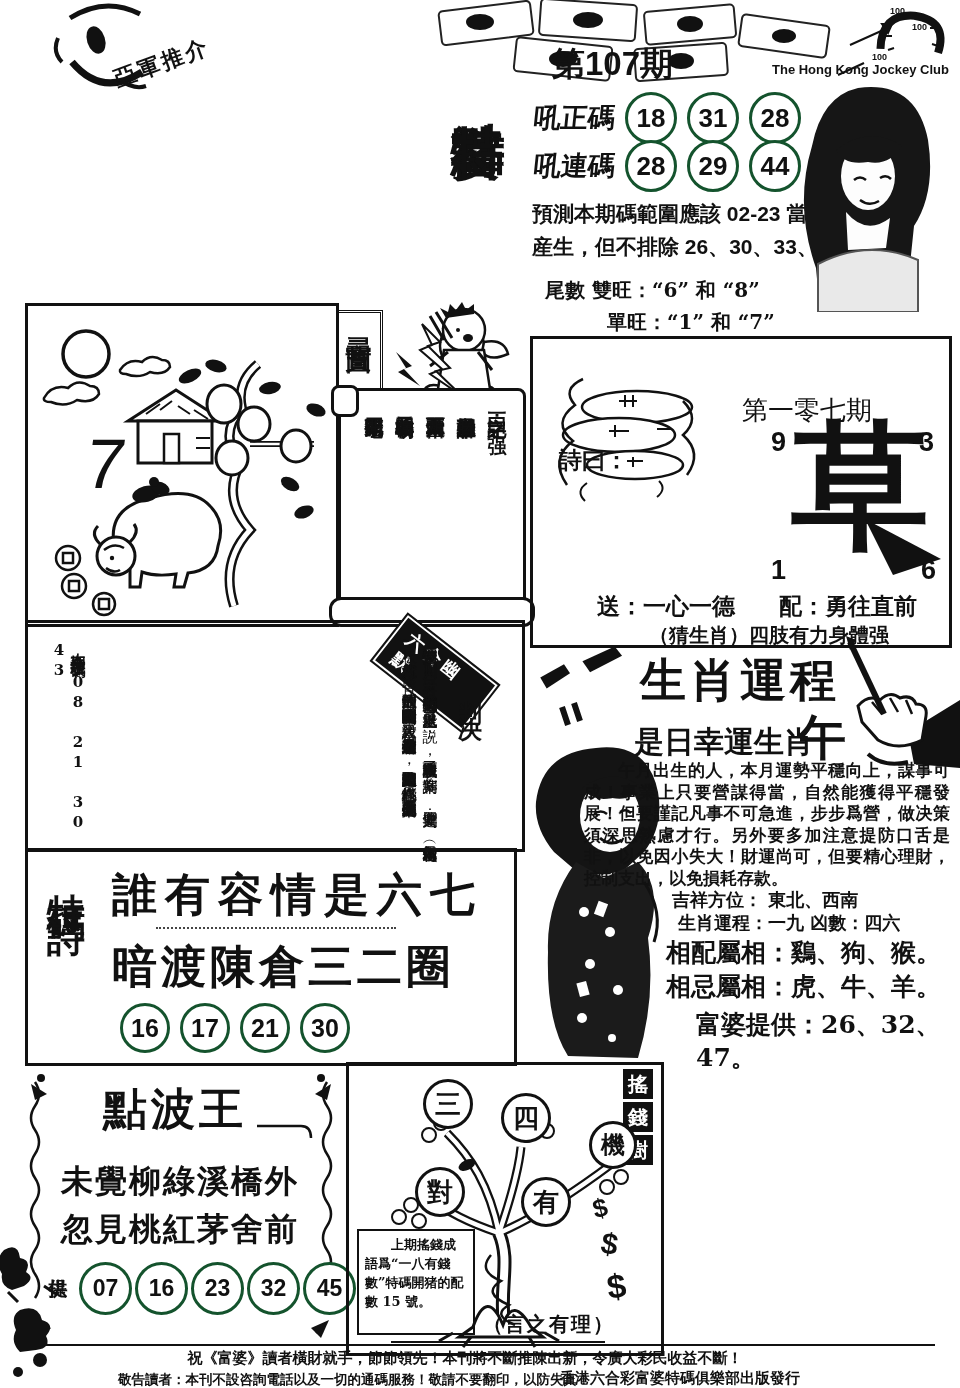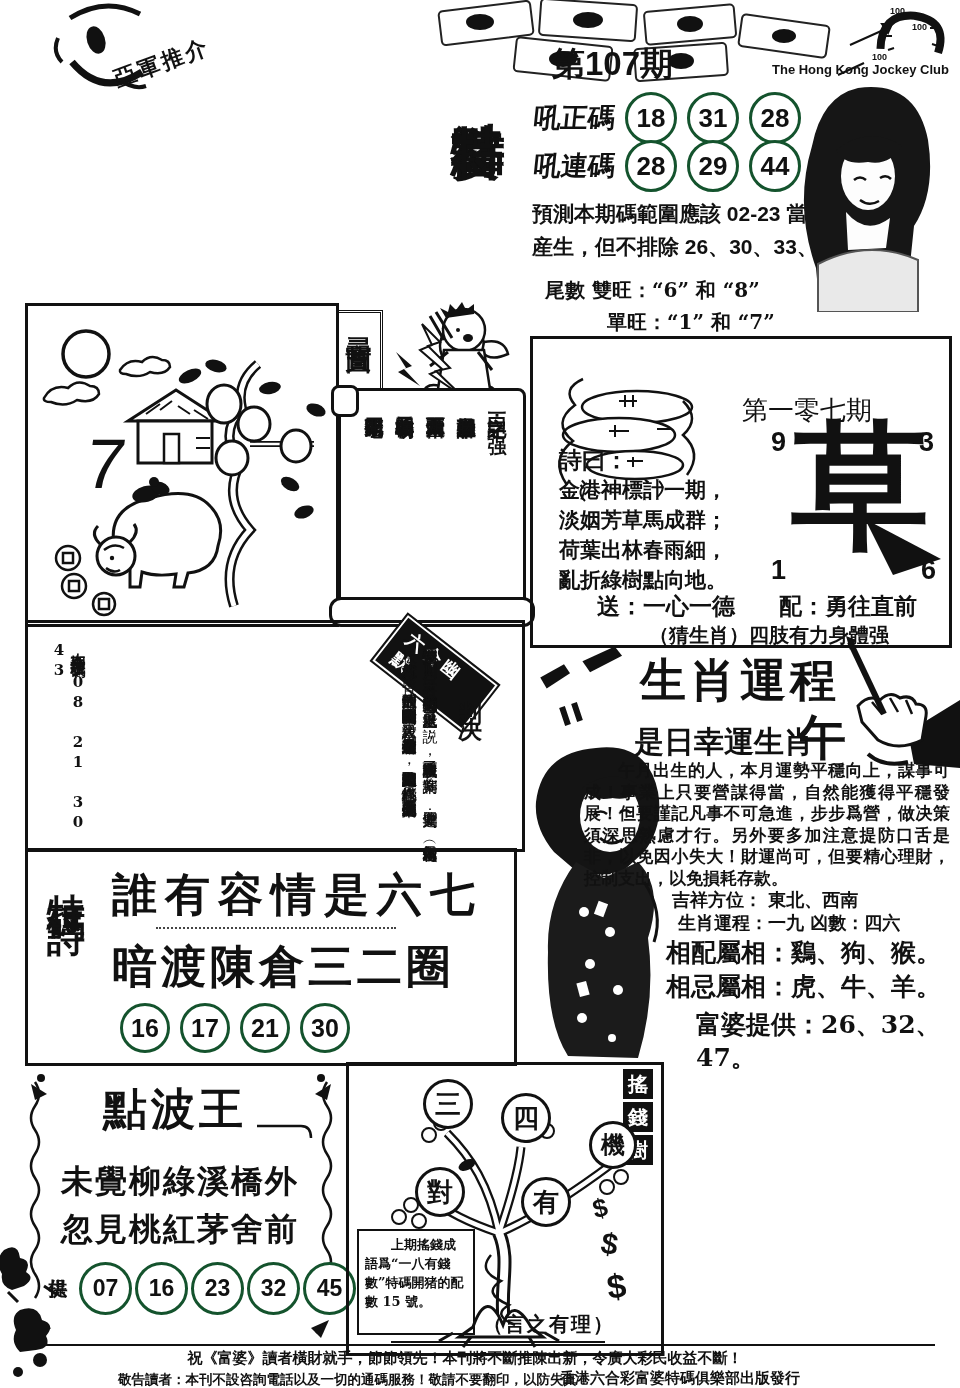--- a/index.html
+++ b/index.html
@@ -221,26 +221,20 @@
         <ellipse cx="100" cy="42" rx="55" ry="16"></ellipse>
         <ellipse cx="82" cy="70" rx="56" ry="17"></ellipse>
         <ellipse cx="98" cy="100" rx="48" ry="14"></ellipse>
       </g>
       <path d="M82 36 h18 M88 30 v12 M96 30 v12 M72 66 h20 M78 60 v12 M120 64 h14 M90 96 h16 M96 92 v10" stroke="#111" stroke-width="2"></path>
       <path d="M30 120 q-18 -26 6 -44 q-22 -18 2 -36 q-14 -16 8 -26" fill="none" stroke="#111" stroke-width="2.5"></path>
       <path d="M150 110 q16 -22 -4 -40 q18 -16 0 -34" fill="none" stroke="#111" stroke-width="2.5"></path>
       <path d="M48 136 q-10 -10 2 -18 M120 132 q10 -8 2 -16" fill="none" stroke="#111" stroke-width="2"></path>
     </svg>
     <div class="abs serif" style="left:26px;top:106px;font-size:23px;font-weight:bold;">詩曰：</div>
-    <div class="abs serif" style="left:26px;top:136px;font-size:21px;font-weight:bold;line-height:30px;">
-      <div>金港神標計一期，</div>
-      <div>淡姻芳草馬成群；</div>
-      <div>荷葉出林春雨細，</div>
-      <div>亂折綠樹點向地。</div>
-    </div>
     <div class="abs" style="left:258px;top:78px;font-size:138px;font-weight:900;font-family:'DejaVu Serif',serif;line-height:1;">草</div>
     <svg class="abs" style="left:330px;top:170px" width="80" height="70" viewBox="0 0 80 70">
       <polygon points="2,10 78,50 30,66" fill="#111"></polygon>
     </svg>
     <span class="abs" style="left:238px;top:88px;font-size:27px;font-weight:900;">9</span>
     <span class="abs" style="left:386px;top:88px;font-size:27px;font-weight:900;">3</span>
     <span class="abs" style="left:238px;top:216px;font-size:27px;font-weight:900;">1</span>
     <span class="abs" style="left:388px;top:216px;font-size:27px;font-weight:900;">6</span>
     <div class="abs serif" style="left:64px;top:252px;font-size:23px;font-weight:900;">
       <span>送：一心一德</span>

